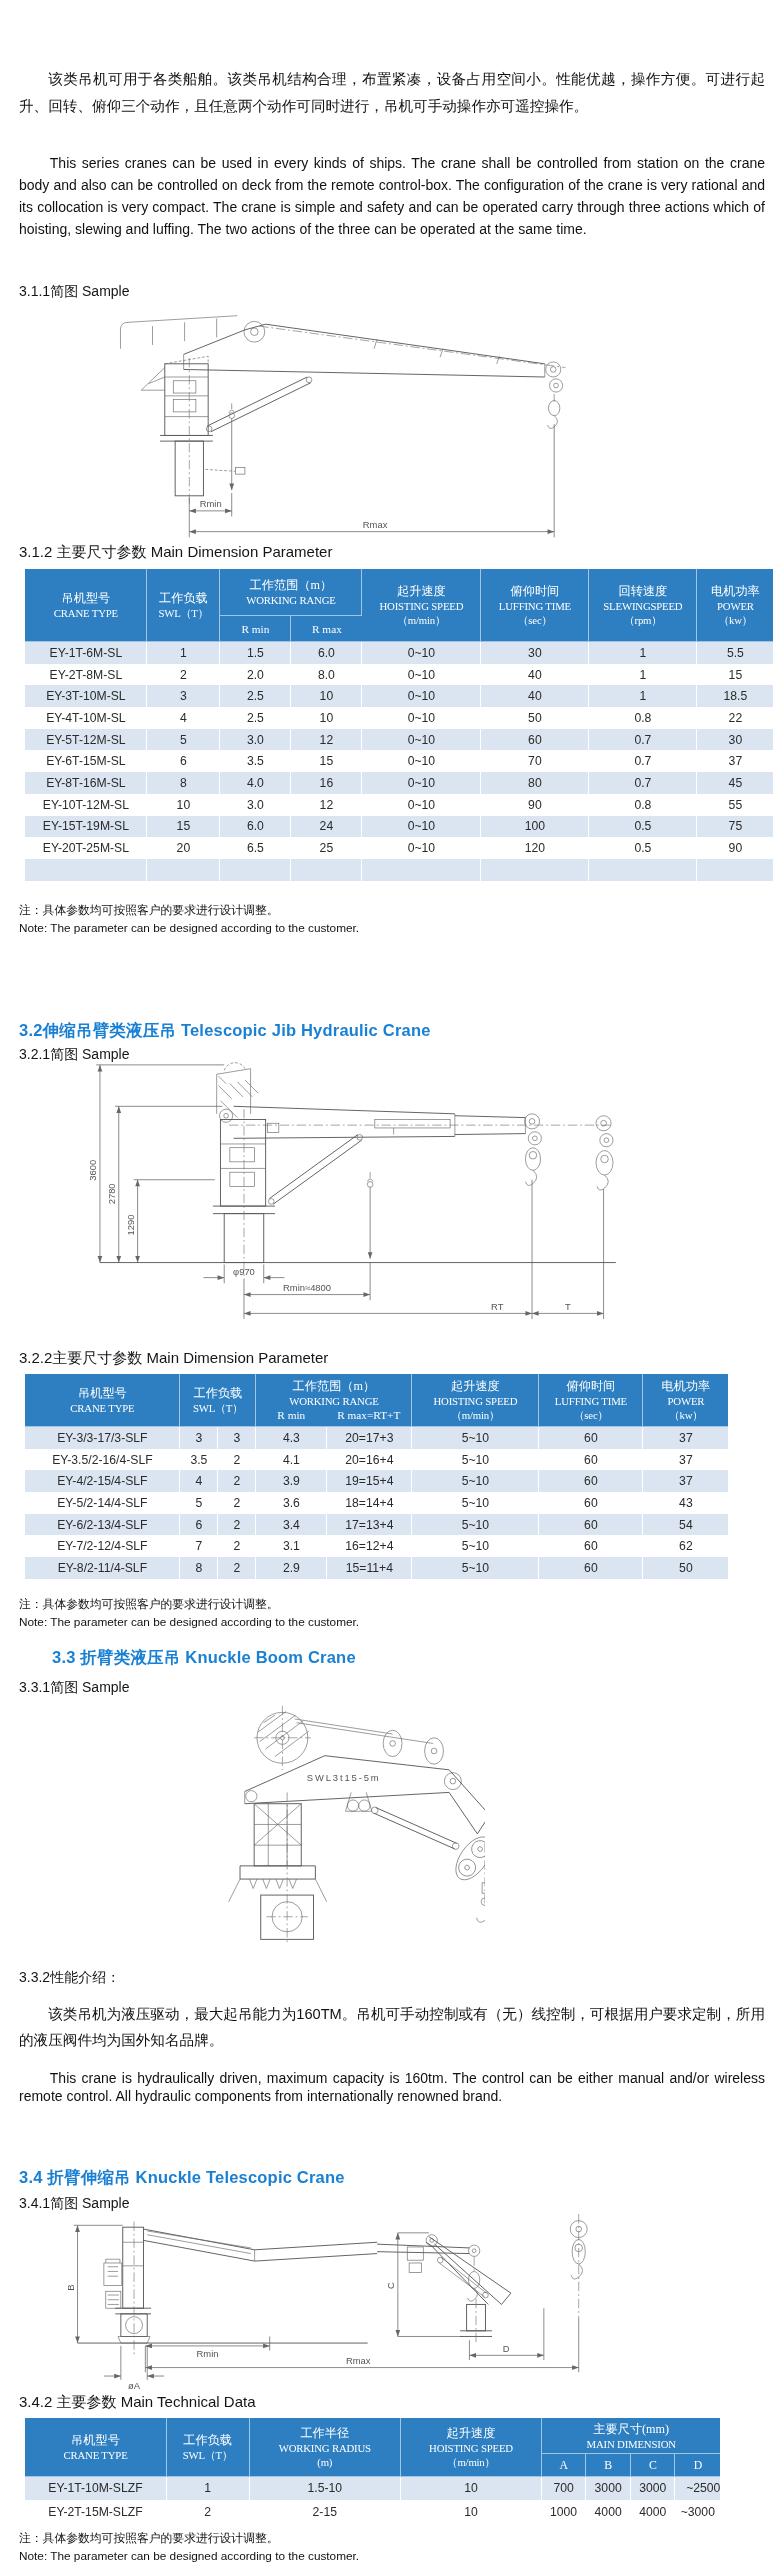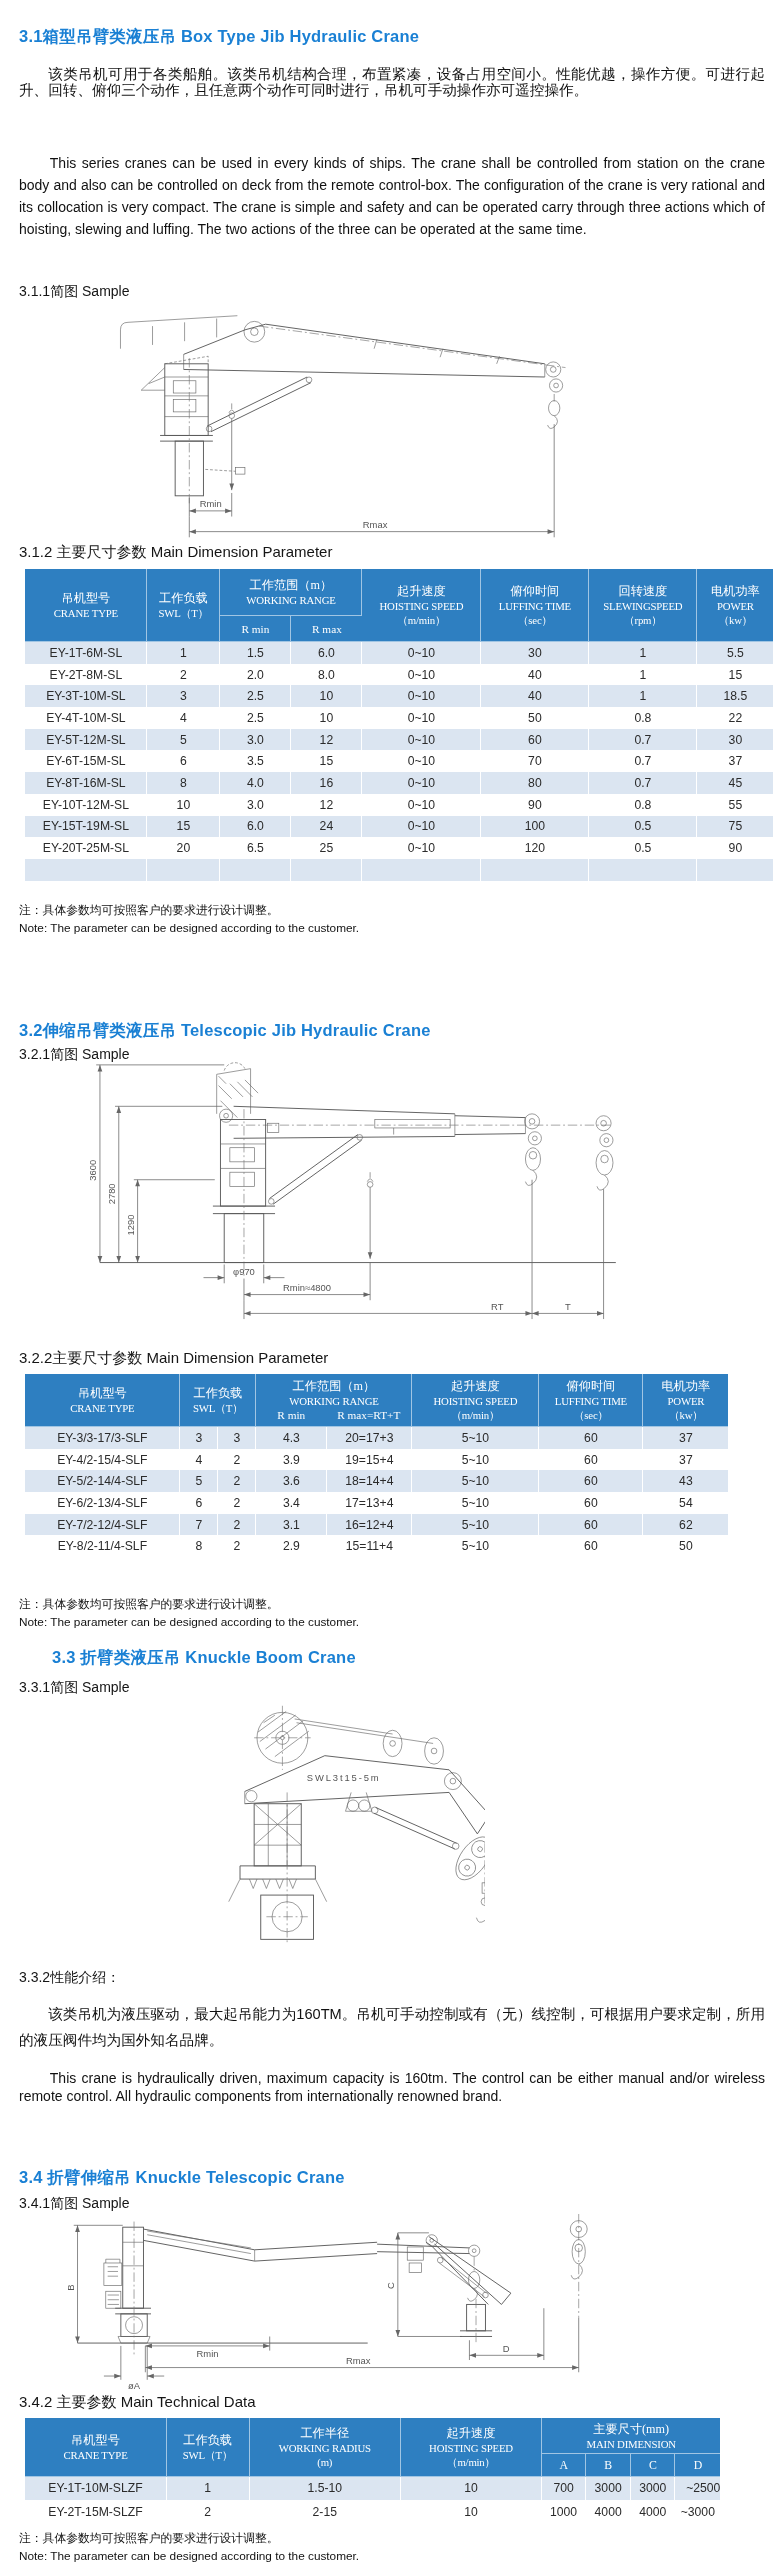--- a/index.html
+++ b/index.html
@@ -2,21 +2,21 @@
 <html style="font-size:15px"><head>
 <meta charset="utf-8">
 <style>
   html,body{margin:0;padding:0;background:#fff;}
   .page{position:relative;width:782px;height:2576px;background:#fff;overflow:hidden;
         font-family:"Liberation Sans","DejaVu Sans",sans-serif;color:#1a1a1a;}
   .abs{position:absolute;}
   .h2{font-size:16.5px;font-weight:bold;color:#1a80d4;letter-spacing:0.2px;}
   .sub{font-size:14px;color:#151515;}
   .subhead{font-size:15px;color:#151515;}
-  .para-cn{font-size:14.6px;line-height:16px;text-align:justify;text-indent:2em;color:#111;}
+  .para-cn{font-size:14.6px;line-height:27px;text-align:justify;text-indent:2em;color:#111;}
   .para-en{font-size:14px;line-height:22px;text-align:justify;color:#111;}
   .para-en.indent{text-indent:2.2em;}
   .note{font-size:11.8px;line-height:18px;color:#111;}
   table{border-collapse:separate;border-spacing:0;table-layout:fixed;}
   th{background:#2e7fc1;color:#fff;font-weight:normal;padding:0;vertical-align:middle;
      border-right:1.9px solid rgba(255,255,255,.55);border-bottom:1.9px solid rgba(255,255,255,.55);}
   th:last-child{border-right:none;}
   .hcn{font-size:12.2px;line-height:16px;}
   .hen{font-size:10.8px;line-height:14px;letter-spacing:-0.2px;}
   .hsplit{display:flex;font-size:11.3px;line-height:14px;}
@@ -32,21 +32,20 @@
   .cl{stroke:#777;stroke-width:.7;fill:none;stroke-dasharray:10 3 2 3;}
   .dim{stroke:#666;stroke-width:.8;fill:none;}
   .arr{fill:#666;stroke:none;}
   .dtext{font-size:10px;fill:#555;font-family:"Liberation Sans",sans-serif;}
 </style>
 </head>
 <body>
 
 <div class="page">
 
-  <div class="abs h2" style="left:19px;top:26px;">3.1箱型吊臂类液压吊  Box Type Jib Hydraulic Crane</div>
   <div class="abs para-cn" style="left:19px;top:66px;width:746px;">该类吊机可用于各类船舶。该类吊机结构合理，布置紧凑，设备占用空间小。性能优越，操作方便。可进行起升、回转、俯仰三个动作，且任意两个动作可同时进行，吊机可手动操作亦可遥控操作。</div>
   <div class="abs para-en indent" style="left:19px;top:152px;width:746px;">This series cranes can be used in every kinds of ships. The crane shall be controlled from station on the crane body and also can be controlled on deck from the remote control-box. The configuration of the crane is very rational and its collocation is very compact. The crane is simple and safety and can be operated carry through three actions which of hoisting, slewing and luffing. The two actions of the three can be operated at the same time.</div>
   <div class="abs sub" style="left:19px;top:283px;">3.1.1简图  Sample</div>
 
   <svg class="abs" style="left:94px;top:311px;" width="481" height="231" viewBox="0 0 510 245">
 
     <path class="thin" d="M28,40 L28,20 Q28,12 36,12 L152,5"></path>
     <path class="thin" d="M62,36 L62,16 M96,32 L96,12 M130,28 L130,8"></path>
 
     <circle class="thin" cx="170" cy="22" r="11"></circle>
@@ -427,20 +426,30 @@
           <td>EY-3/3-17/3-SLF</td>
           <td>3</td>
           <td>3</td>
           <td>4.3</td>
           <td>20=17+3</td>
           <td>5~10</td>
           <td>60</td>
           <td>37</td>
         </tr>
         <tr>
+          <td>EY-3.5/2-16/4-SLF</td>
+          <td>3.5</td>
+          <td>2</td>
+          <td>4.1</td>
+          <td>20=16+4</td>
+          <td>5~10</td>
+          <td>60</td>
+          <td>37</td>
+        </tr>
+        <tr>
           <td>EY-4/2-15/4-SLF</td>
           <td>4</td>
           <td>2</td>
           <td>3.9</td>
           <td>19=15+4</td>
           <td>5~10</td>
           <td>60</td>
           <td>37</td>
         </tr>
         <tr>

